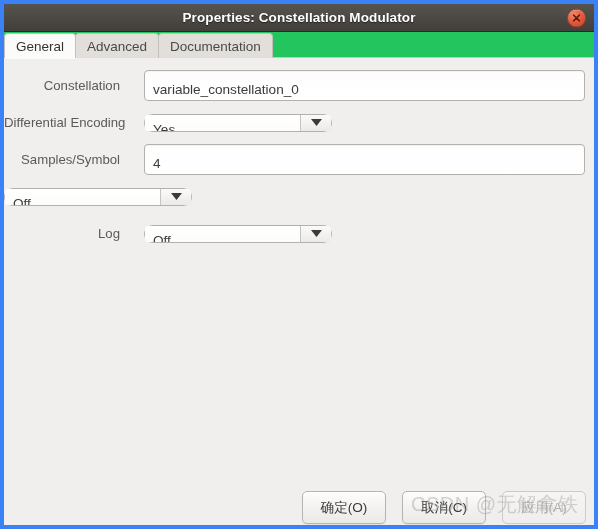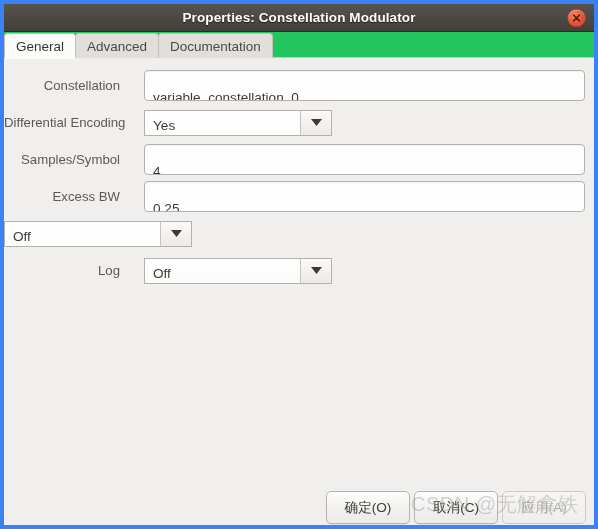--- a/index.html
+++ b/index.html
@@ -138,37 +138,37 @@
     display: flex;
     align-items: center;
   }
   .text-field {
     width: 441px;
     height: 31px;
     line-height: 29px;
     background: linear-gradient(to bottom, #fdfdfd 0%, #ffffff 100%);
     border: 1px solid #b4b1ac;
     border-radius: 4px;
-    padding: 12px 8px;
+    padding: 4px 8px;
     font-size: 13.6px;
     color: #3c3b38;
     box-sizing: border-box;
     white-space: nowrap;
     overflow: hidden;
     box-shadow: inset 0 1px 1px rgba(0,0,0,0.045);
     cursor: text;
   }
   .combo {
     position: relative;
     width: 188px;
-    height: 26px;
+    height: 18px;
     display: flex;
     align-items: stretch;
     border: 1px solid #b4b1ac;
-    border-radius: 0;
+    border-radius: 9px;
     background: linear-gradient(to bottom, #fdfdfd 0%, #f4f3f1 100%);
     box-sizing: border-box;
     cursor: pointer;
     box-shadow: inset 0 1px 0 rgba(255,255,255,0.8);
   }
   .combo-value {
     flex: 1 1 auto;
     line-height: 29px;
     padding: 0 8px;
     font-size: 13.6px;
@@ -191,21 +191,21 @@
   }
   .combo-arrow svg { display: block; }
 
   
   #buttonbar {
     position: absolute;
     right: 8px;
     bottom: 8px;
     display: flex;
     align-items: center;
-    gap: 4px;
+    gap: 16px;
     text-align: right;
   }
   .dlg-button {
     min-width: 84px;
     height: 33px;
     padding: 0 14px;
     font-size: 13.6px;
     color: #3b3a37;
     background: linear-gradient(to bottom, #fdfdfd 0%, #f2f1ef 55%, #eceae7 100%);
     border: 1px solid #b7b4af;
@@ -284,26 +284,20 @@
         </div>
       </div>
 
       <div class="row">
         <div class="row-label">Samples/Symbol</div>
         <div class="field-wrap">
           <div class="text-field">4</div>
         </div>
       </div>
 
-      <div class="row">
-        <div class="row-label">Excess BW</div>
-        <div class="field-wrap">
-          <div class="text-field">0.25</div>
-        </div>
-      </div>
 
       <div class="row">
         <div class="field-wrap">
           <div class="combo">
             <div class="combo-value">Off</div>
             <div class="combo-arrow">
               <svg width="11" height="7" viewBox="0 0 11 7" aria-hidden="true">
                 <polygon points="0,0 11,0 5.5,7" fill="#3b3a37"></polygon>
               </svg>
             </div>

